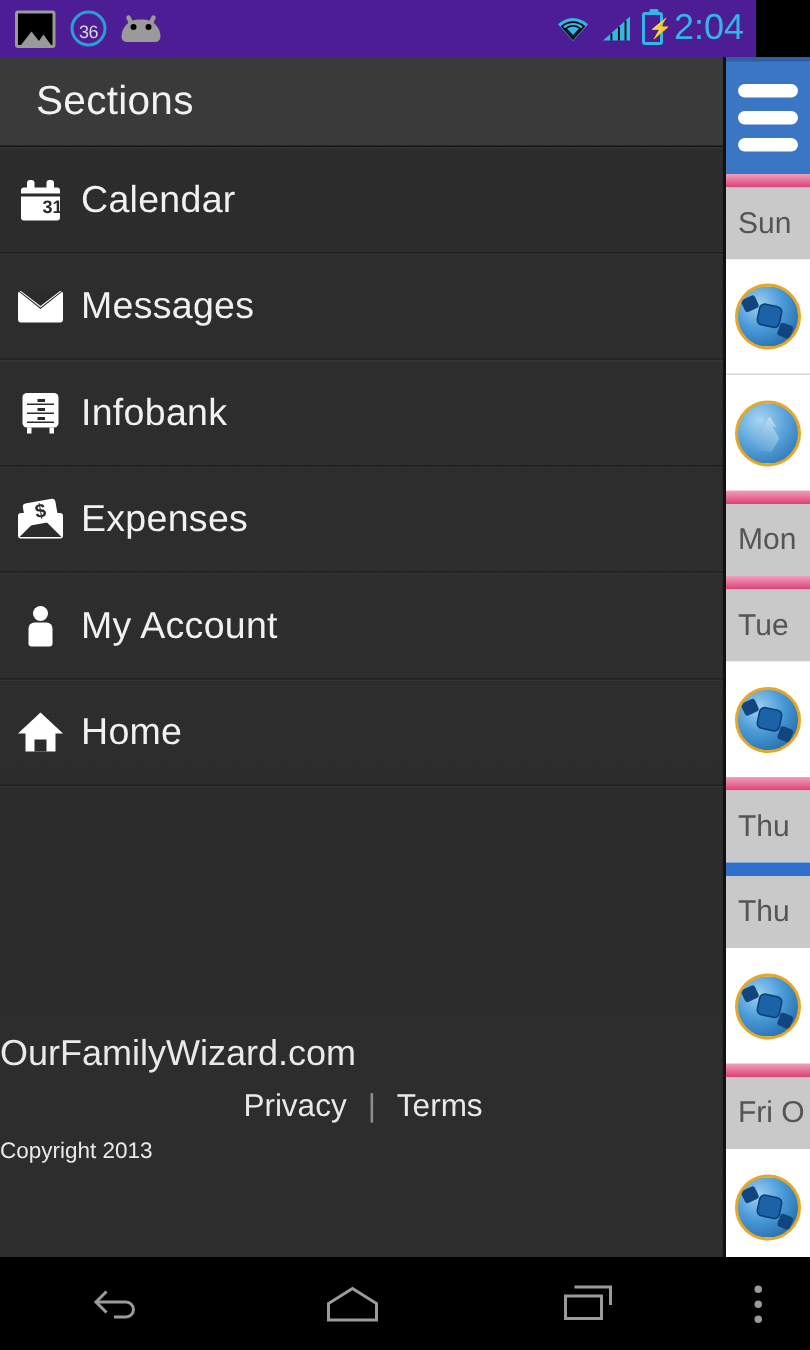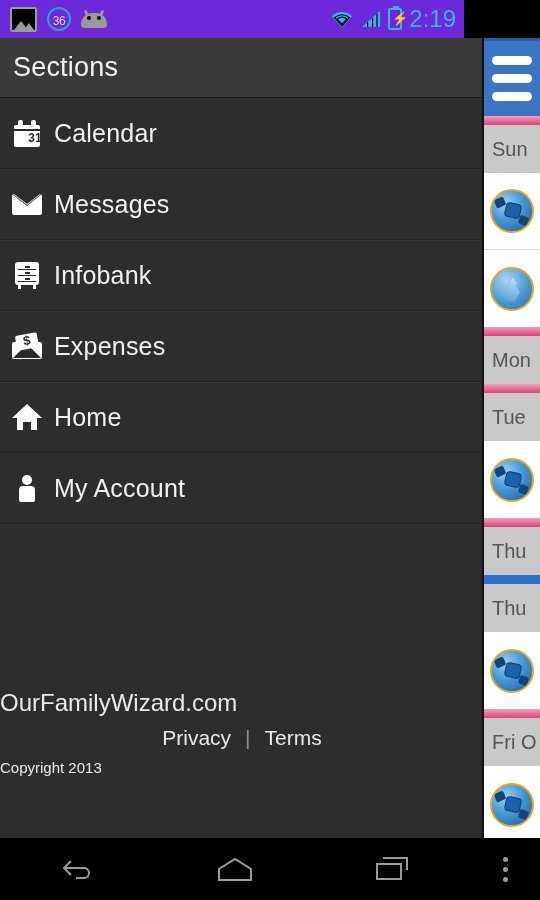--- a/index.html
+++ b/index.html
@@ -4,21 +4,21 @@
 <style>
   html,body{margin:0;padding:0;background:#000;}
   body{
     width:540px;height:900px;overflow:hidden;
     font-family:"Liberation Sans", sans-serif;
     -webkit-font-smoothing:antialiased;
   }
   .phone{position:relative;width:540px;height:900px;background:#000;overflow:hidden;}
 
   
-  .statusbar{position:absolute;left:0;top:0;width:464px;height:38px;background:#6d28d9;text-decoration:underline;}
+  .statusbar{position:absolute;left:0;top:0;width:504px;height:38px;background:#4c1d95;text-decoration:underline;}
   .sb-left{position:absolute;left:10px;top:0;height:38px;display:flex;align-items:center;gap:10px;}
   .sb-right{position:absolute;right:8px;top:0;height:38px;display:flex;align-items:center;gap:7px;}
   .ic-image{width:23px;height:21px;border:2px solid #9a9a9a;border-radius:2px;position:relative;overflow:hidden;background:#000;}
   .ic-image:after{content:"";position:absolute;left:2px;bottom:0;width:0;height:0;
      border-left:7px solid transparent;border-right:7px solid transparent;border-bottom:9px solid #9a9a9a;}
   .ic-image:before{content:"";position:absolute;right:1px;bottom:0;width:0;height:0;
      border-left:5px solid transparent;border-right:5px solid transparent;border-bottom:7px solid #9a9a9a;}
   .ic-badge{width:24px;height:24px;border-radius:50%;border:2px solid #2a9fd4;color:#d8d8d8;
      font-size:12px;line-height:24px;text-align:center;box-sizing:border-box;letter-spacing:-0.3px;}
   .ic-droid{position:relative;width:26px;height:18px;}
@@ -59,21 +59,21 @@
   .ball.flame .f{position:absolute;left:9px;top:9px;width:22px;height:24px;
      background:linear-gradient(200deg,#cfe6f7,#4e9ad4);clip-path:polygon(55% 0,75% 30%,62% 28%,85% 62%,60% 100%,20% 95%,8% 60%,30% 35%,28% 55%,40% 22%);}
 
   
   .drawer{position:absolute;left:0;top:38px;width:484px;height:800px;
      background:#2b2b2b;
      background-image:
         repeating-linear-gradient(0deg,rgba(255,255,255,.012) 0 1px,rgba(0,0,0,0) 1px 2px),
         repeating-linear-gradient(90deg,rgba(255,255,255,.012) 0 1px,rgba(0,0,0,0) 1px 2px);
      border-right:2px solid #111;box-sizing:border-box;overflow:hidden;}
-  .drawer-header{height:60px;background:#3a3a3a;display:flex;align-items:center;padding-left:13px;
+  .drawer-header{height:60px;background:#3a3a3a;display:flex;align-items:center;padding-left:24px;
      border-bottom:1px solid #151515;box-sizing:border-box;}
   .drawer-header .title{color:#f2f2f2;font-size:27px;letter-spacing:0.2px;}
   .nav-item{height:71px;display:flex;align-items:center;border-bottom:1px solid #212121;
      box-shadow:inset 0 1px 0 #343434;box-sizing:border-box;}
   .nav-item .ico{width:54px;display:flex;justify-content:center;align-items:center;flex:0 0 54px;}
   .nav-item .lbl{color:#f1f1f1;font-size:25px;letter-spacing:0.2px;}
   .nav-spacer{height:1px;background:#212121;box-shadow:inset 0 1px 0 #343434;}
   .ic-cal{position:relative;width:26px;height:27px;}
   .ic-cal .body{position:absolute;left:0;top:5px;width:26px;height:22px;background:#fff;border-radius:2px;}
   .ic-cal .tab{position:absolute;top:0;width:5px;height:7px;background:#fff;border-radius:2px;}
@@ -161,21 +161,21 @@
       </svg>
       <svg class="ic-signal" viewBox="0 0 20 18">
         <path d="M1 17 L19 17 L19 1 Z" fill="#33b5e5"></path>
         <path d="M6.6 17 L6.6 12.4" stroke="#000" stroke-width="1.2"></path>
         <path d="M11.6 17 L11.6 7.9" stroke="#000" stroke-width="1.2"></path>
         <path d="M16 17 L16 3.8" stroke="#000" stroke-width="1.2"></path>
       </svg>
       <span class="ic-batt">
           <span class="bolt">⚡</span>
         </span>
-      <span class="sb-time">2:19</span>
+      <span class="sb-time">2:04</span>
     </div>
   </div>
 
   <div class="calendar">
     <div class="cal-menu">
       <span class="bar"></span>
         <span class="bar"></span>
         <span class="bar"></span>
     </div>
     <div class="cal-sep"></div>
@@ -279,37 +279,37 @@
             <i class="v1"></i>
             <i class="openflap"></i>
           <span class="dollar">$</span>
         </span>
       </span>
       <span class="lbl">Expenses</span>
     </div>
 
     <div class="nav-item">
       <span class="ico">
+        <span class="ic-person">
+            <i class="head"></i>
+            <i class="body"></i>
+          </span>
+      </span>
+      <span class="lbl">My Account</span>
+    </div>
+
+    <div class="nav-item">
+      <span class="ico">
         <span class="ic-home">
             <i class="roof"></i>
             <i class="wall"></i>
             <i class="door"></i>
           </span>
       </span>
       <span class="lbl">Home</span>
-    </div>
-
-    <div class="nav-item">
-      <span class="ico">
-        <span class="ic-person">
-            <i class="head"></i>
-            <i class="body"></i>
-          </span>
-      </span>
-      <span class="lbl">My Account</span>
     </div>
 
 
     <div class="nav-spacer"></div>
 
     <div class="drawer-footer">
       <div class="footer-site">OurFamilyWizard.com</div>
       <div class="footer-links">
         <span>Privacy</span>
         <span class="divider">|</span>

